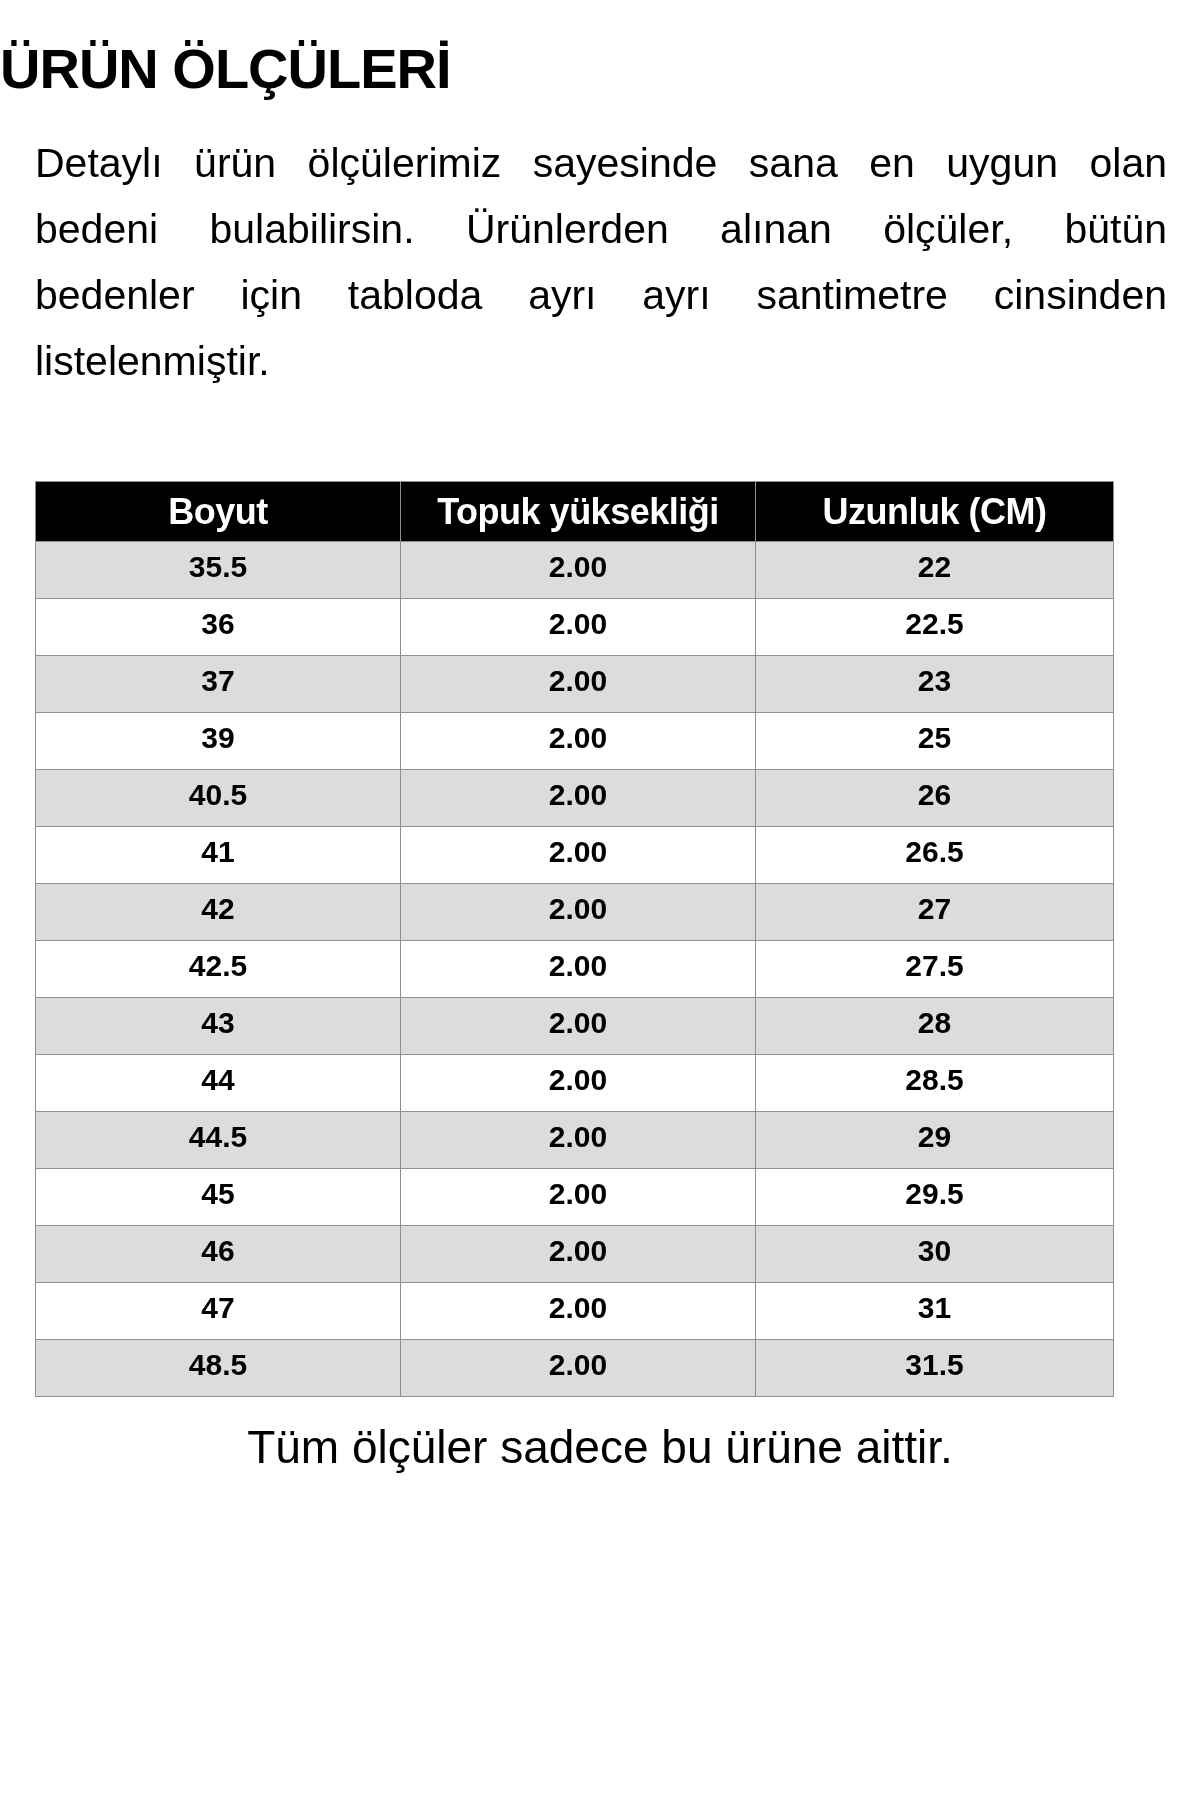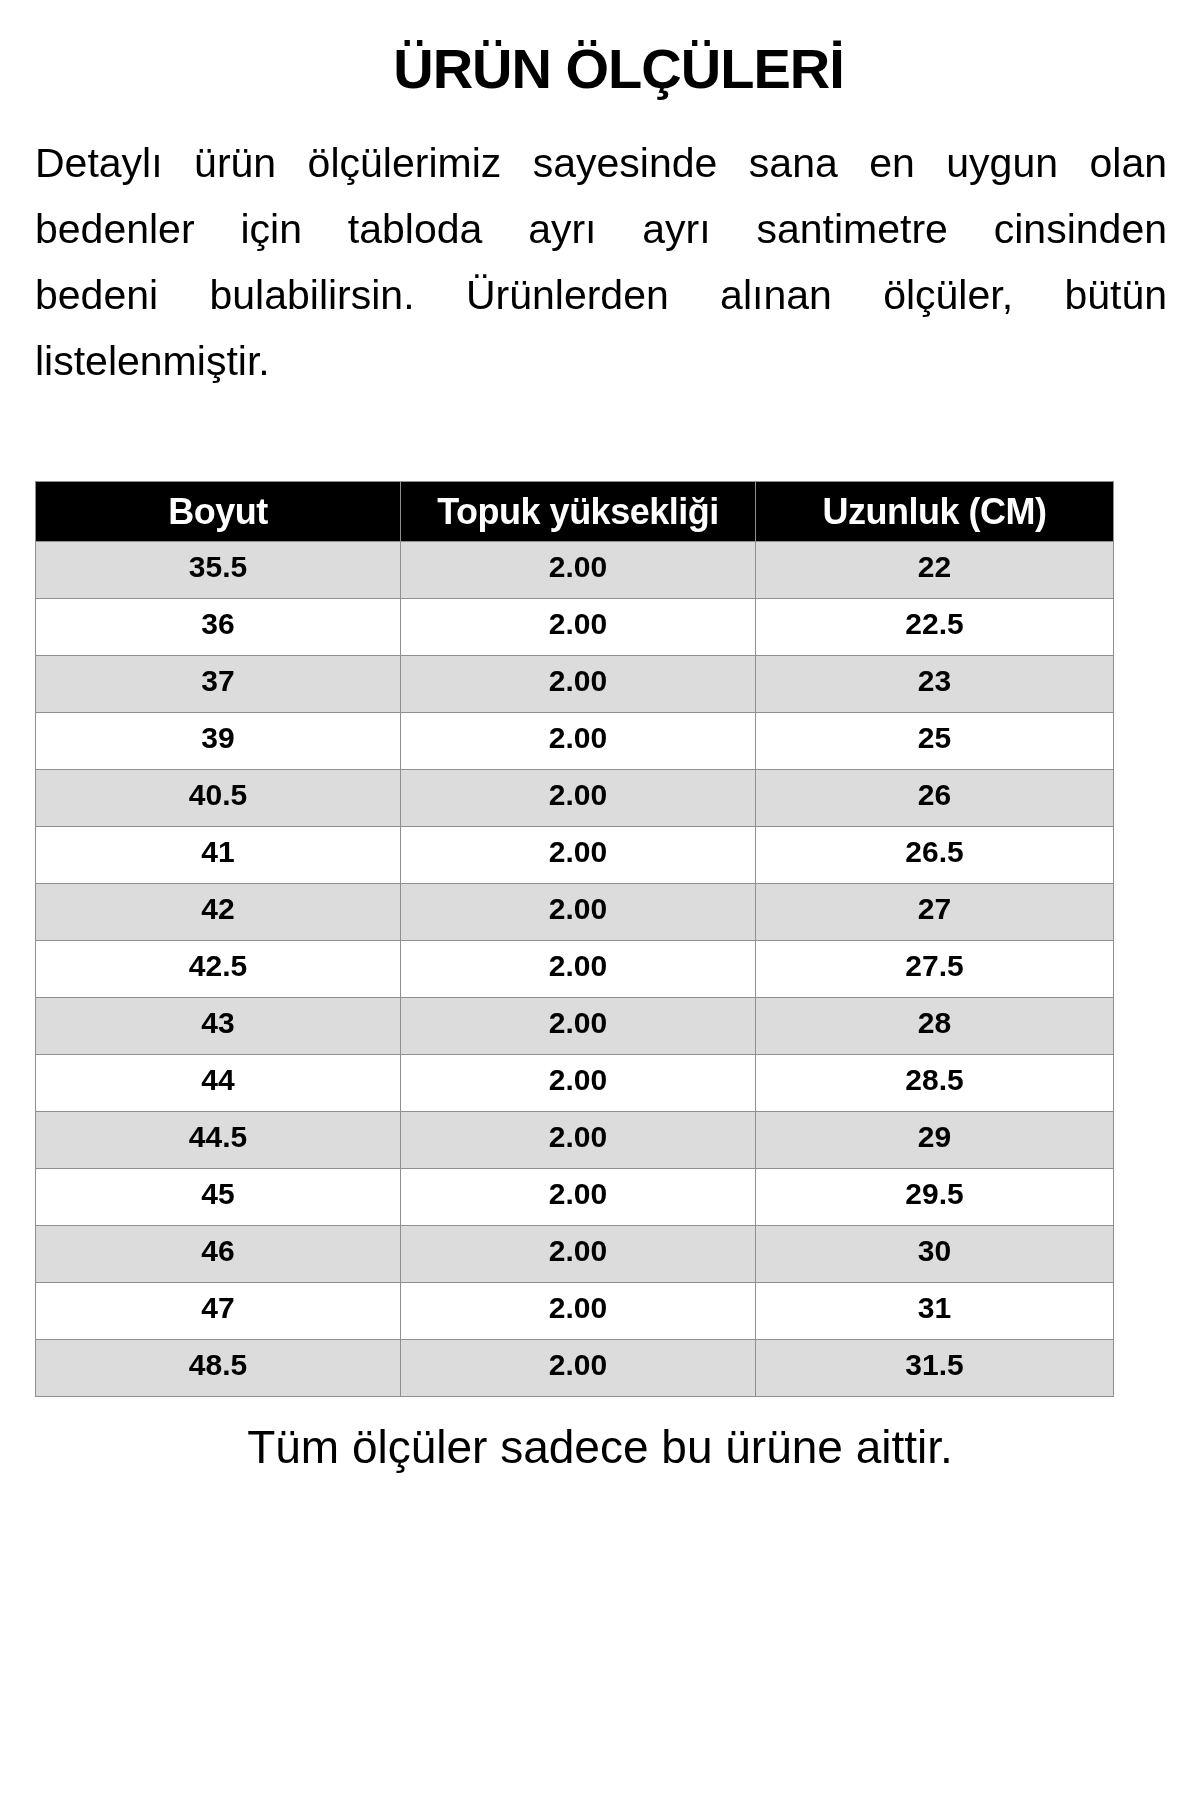--- a/index.html
+++ b/index.html
@@ -12,26 +12,24 @@
     width: 1200px;
     height: 1800px;
     background: var(--page-bg, #ffffff);
     font-family: "Liberation Sans", sans-serif;
     color: var(--text, #000000);
     overflow: hidden;
   }
   .title {
     margin: 0;
     padding-top: 34px;
-    text-align: center;
     font-size: 56px;
     line-height: 70px;
     font-weight: 700;
     letter-spacing: -1px;
-    padding-left: 37px;
   }
   .intro {
     margin: 26px 33px 0 35px;
     font-size: 41px;
     line-height: 66px;
     font-weight: 400;
   }
   .intro .para-line {
     text-align: justify;
     text-align-last: justify;
@@ -85,22 +83,22 @@
 </style>
 </head>
 <body>
 
 <div class="page">
 
   <h1 class="title">ÜRÜN ÖLÇÜLERİ</h1>
 
   <div class="intro">
     <div class="para-line">Detaylı ürün ölçülerimiz sayesinde sana en uygun olan</div>
+    <div class="para-line">bedeni bulabilirsin. Ürünlerden alınan ölçüler, bütün</div>
     <div class="para-line">bedenler için tabloda ayrı ayrı santimetre cinsinden</div>
-    <div class="para-line">bedeni bulabilirsin. Ürünlerden alınan ölçüler, bütün</div>
     <div class="para-line last">listelenmiştir.</div>
   </div>
 
   <table class="size-table">
     <thead>
       <tr>
         <th>Boyut</th>
         <th>Topuk yüksekliği</th>
         <th>Uzunluk (CM)</th>
       </tr>

